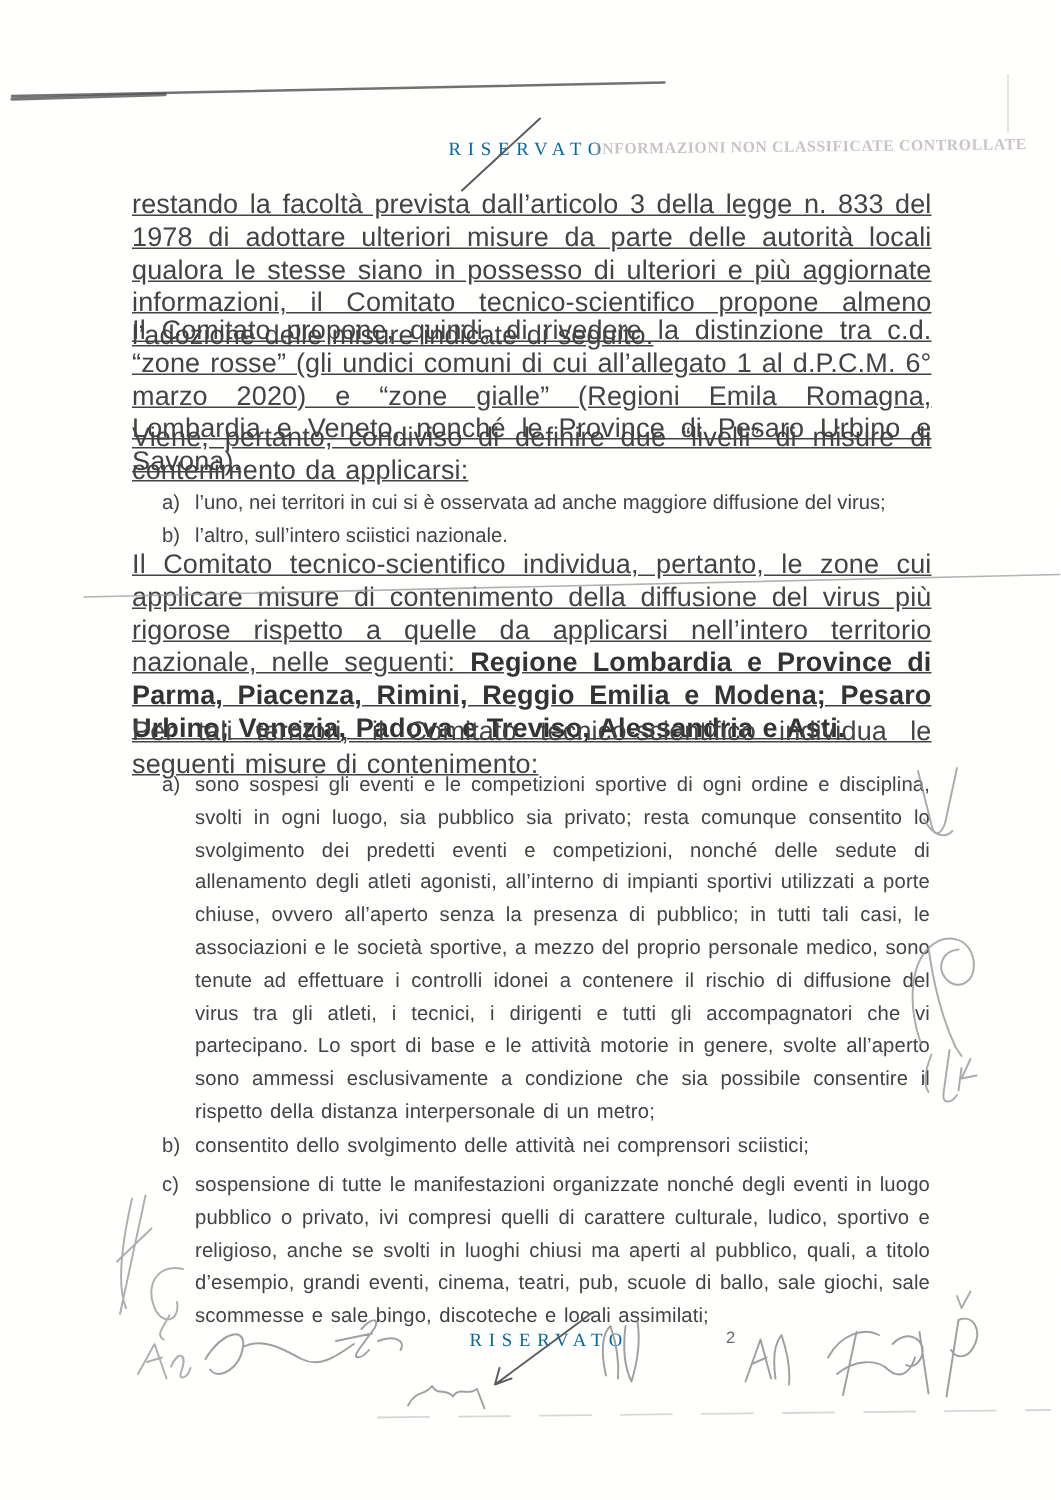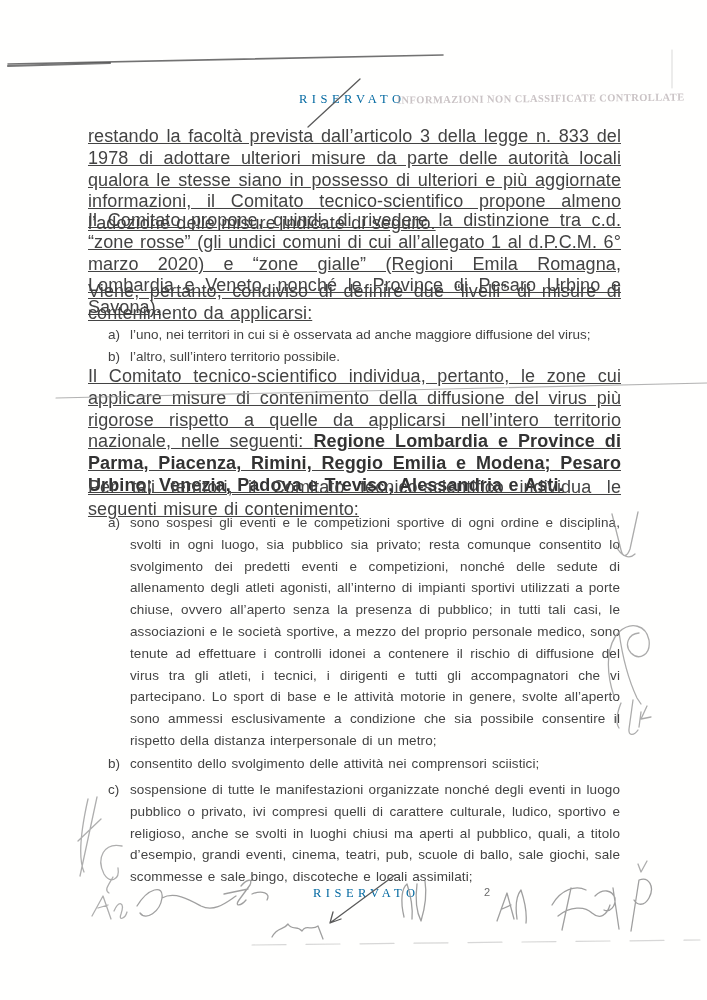--- a/index.html
+++ b/index.html
@@ -49,21 +49,21 @@
 
   <div class="para" style="top:281px">Viene, pertanto, condiviso di definire due “livelli” di misure di contenimento da applicarsi:</div>
 
   <div class="list-block" style="top:324px">
     <div class="li">
       <span class="lbl">a)</span>
       <span class="txt">l’uno, nei territori in cui si è osservata ad anche maggiore diffusione del virus;</span>
     </div>
     <div class="li">
       <span class="lbl">b)</span>
-      <span class="txt">l’altro, sull’intero territorio possibile.</span>
+      <span class="txt">l’altro, sull’intero sciistici nazionale.</span>
     </div>
   </div>
 
   <div class="para" style="top:366px"><span>Il Comitato tecnico-scientifico individua, pertanto, le zone cui applicare misure di contenimento della diffusione del virus più rigorose rispetto a quelle da applicarsi nell’intero territorio nazionale, nelle seguenti: </span><span class="bold-seg">Regione Lombardia e Province di Parma, Piacenza, Rimini, Reggio Emilia e Modena; Pesaro Urbino; Venezia, Padova e Treviso, Alessandria e Asti.</span></div>
 
   <div class="para" style="top:477px">Per tali territori, il Comitato tecnico-scientifico individua le seguenti misure di contenimento:</div>
 
   <div class="measure" style="top:512px">
     <span class="lbl">a)</span>
     <span class="txt">sono sospesi gli eventi e le competizioni sportive di ogni ordine e disciplina, svolti in ogni luogo, sia pubblico sia privato; resta comunque consentito lo svolgimento dei predetti eventi e competizioni, nonché delle sedute di allenamento degli atleti agonisti, all’interno di impianti sportivi utilizzati a porte chiuse, ovvero all’aperto senza la presenza di pubblico; in tutti tali casi, le associazioni e le società sportive, a mezzo del proprio personale medico, sono tenute ad effettuare i controlli idonei a contenere il rischio di diffusione del virus tra gli atleti, i tecnici, i dirigenti e tutti gli accompagnatori che vi partecipano. Lo sport di base e le attività motorie in genere, svolte all’aperto sono ammessi esclusivamente a condizione che sia possibile consentire il rispetto della distanza interpersonale di un metro;</span>

